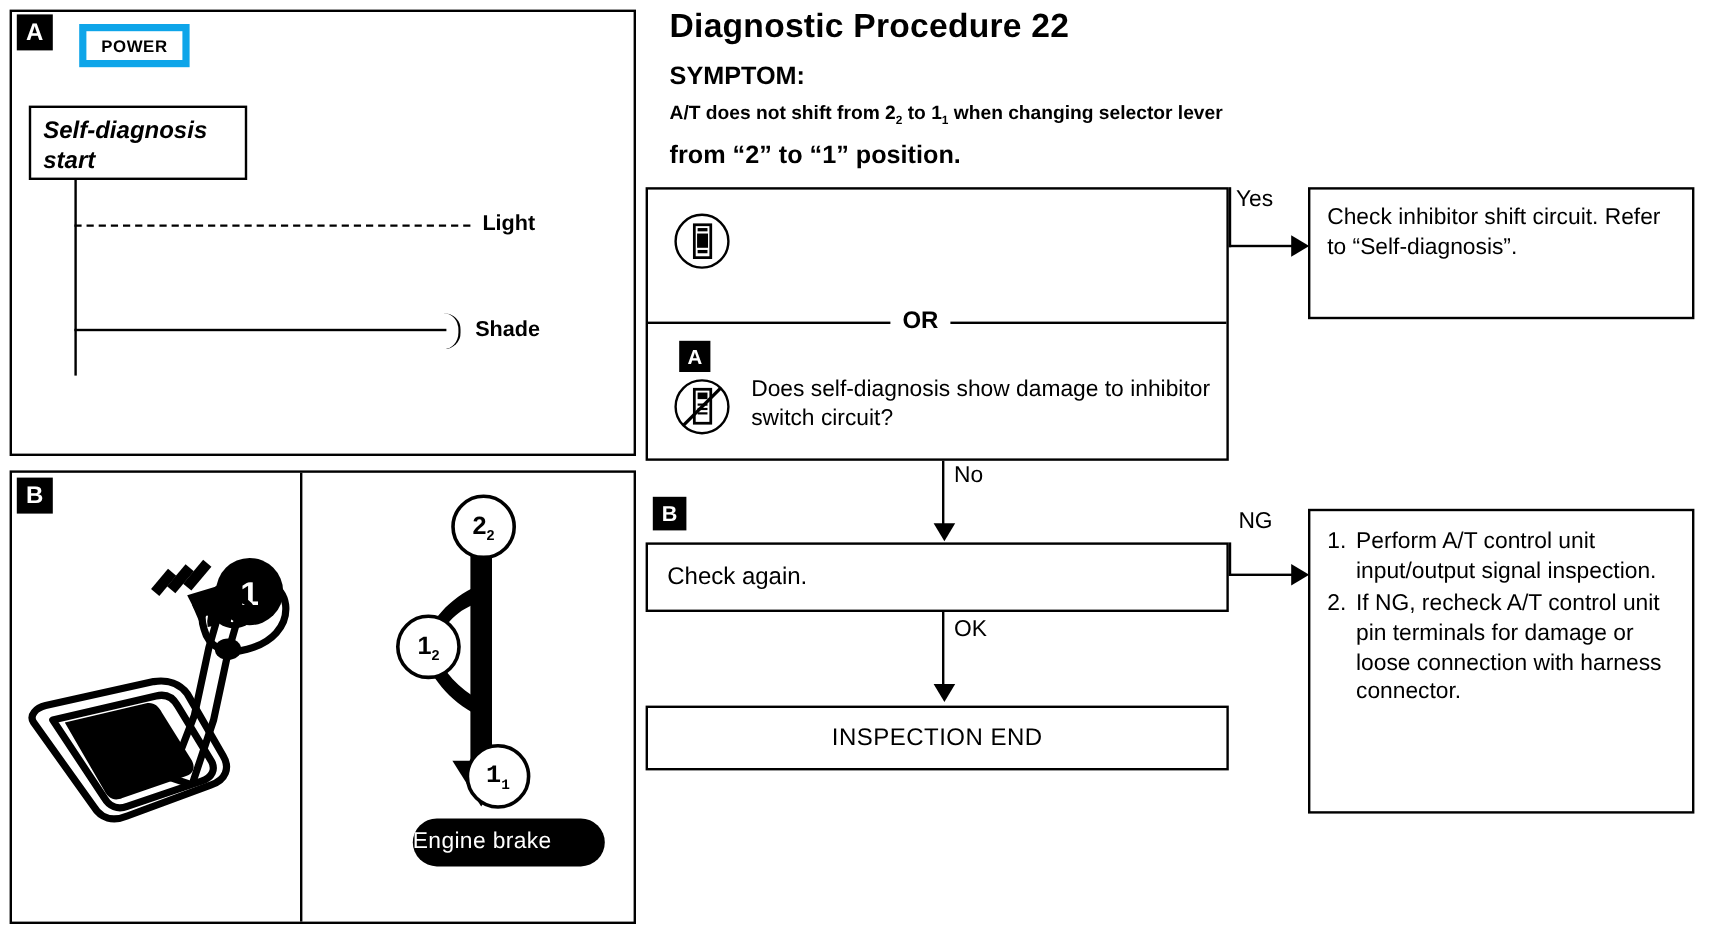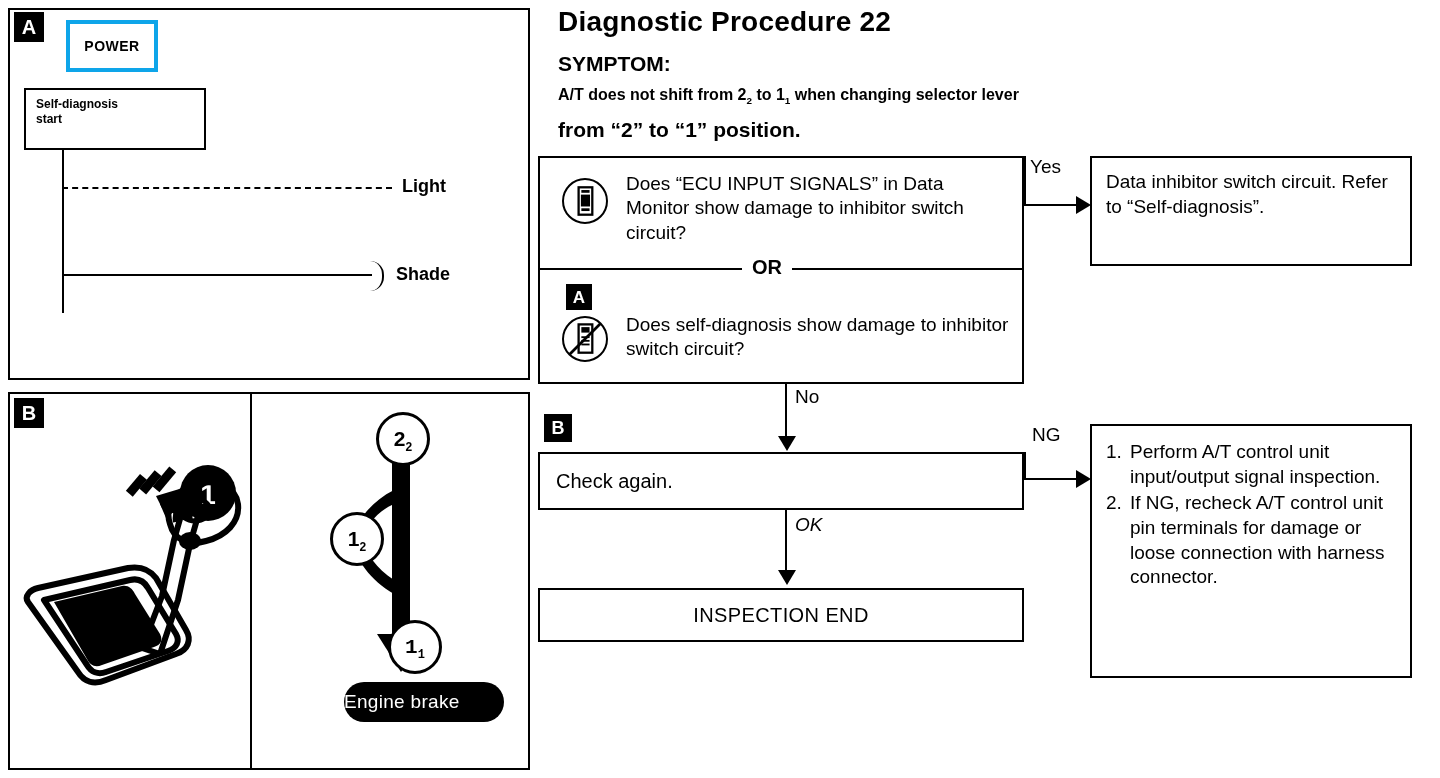--- a/index.html
+++ b/index.html
@@ -21,30 +21,30 @@
     display:flex;align-items:center;justify-content:center;
     font-size:20px;line-height:1;
   }
   .lbl{position:absolute;white-space:pre;}
   .hline{position:absolute;background:#000;height:2px;}
   .vline{position:absolute;background:#000;width:2px;}
 
   
   #panelA{left:8px;top:8px;width:522px;height:372px;}
   #panelA-badge{left:14px;top:12px;width:30px;height:30px;}
-  #power-box{left:66px;top:20px;width:92px;height:52px;border:4px solid #0ea5e9;}
+  #power-box{left:66px;top:20px;width:92px;height:36px;border:6px solid #0ea5e9;}
   #power-text{
     position:absolute;left:0;top:0;width:100%;height:100%;
     display:flex;align-items:center;justify-content:center;
     font-size:14px;font-weight:bold;letter-spacing:.5px;
   }
   #sd-box{left:24px;top:88px;width:182px;height:62px;border:2px solid #000;}
   #sd-text{
     position:absolute;left:10px;top:7px;width:168px;
-    font-size:12px;font-weight:bold;line-height:1.25;
+    font-size:20px;font-weight:bold;line-height:1.25;font-style:italic;
   }
   #stem{left:62px;top:150px;height:163px;}
   #light-dash{
     position:absolute;left:62px;top:187px;width:330px;height:0;
     border-top:2px dashed #000;
   }
   #light-label{left:402px;top:176px;font-size:18px;font-weight:bold;}
   #shade-line{left:62px;top:274px;width:310px;}
   #shade-brace{
     position:absolute;left:368px;top:261px;width:14px;height:30px;
@@ -111,21 +111,21 @@
   #no-v{left:785px;top:384px;height:62px;}
   #no-label{left:795px;top:386px;font-size:19px;}
 
   
   #checkbox{left:538px;top:452px;width:486px;height:58px;padding-left:24px;}
   #check-text{position:absolute;left:16px;top:16px;font-size:20px;}
   #b-badge-flow{left:544px;top:414px;width:28px;height:28px;font-size:18px;}
 
   
   #ok-v{left:785px;top:510px;height:66px;}
-  #ok-label{left:795px;top:514px;font-size:19px;font-style:italic;}
+  #ok-label{left:795px;top:514px;font-size:19px;}
 
   
   #endbox{left:538px;top:588px;width:486px;height:54px;}
   #end-text{
     position:absolute;left:0;top:0;width:100%;height:100%;
     display:flex;align-items:center;justify-content:center;
     font-size:20px;font-weight:normal;letter-spacing:.4px;
   }
 
   
@@ -245,21 +245,20 @@
 
   <div class="box" id="decision">
     <div class="icon-circle" id="icon1">
       <svg viewBox="0 0 46 46" style="width:100%;height:100%;">
         <rect x="16" y="8" width="15" height="30" fill="none" stroke="#000" stroke-width="2.5"></rect>
         <rect x="18.5" y="16" width="10" height="13" fill="#000"></rect>
         <rect x="19" y="11" width="9" height="3" fill="#000"></rect>
         <rect x="19" y="31" width="9" height="3" fill="#000"></rect>
       </svg>
     </div>
-    <div id="q1-text">Does “ECU INPUT SIGNALS” in Data Monitor show damage to inhibitor switch circuit?</div>
 
     <div class="badge" id="a-badge-dec">A</div>
 
     <div class="icon-circle" id="icon2">
       <svg viewBox="0 0 46 46" style="width:100%;height:100%;">
         <rect x="16" y="7" width="15" height="31" fill="none" stroke="#000" stroke-width="2.5"></rect>
         <rect x="19" y="10" width="9" height="6" fill="#000"></rect>
         <rect x="19" y="20" width="9" height="2" fill="#000"></rect>
         <rect x="19" y="24" width="9" height="2" fill="#000"></rect>
         <rect x="19" y="28" width="9" height="2" fill="#000"></rect>
@@ -270,21 +269,21 @@
   </div>
   <div class="hline" id="or-sep"></div>
   <div id="or-word">OR</div>
 
   <div class="vline" id="yes-v"></div>
   <div class="hline" id="yes-h"></div>
   <div class="arrowR" style="left:1076px;top:196px;"></div>
   <div class="lbl" id="yes-label">Yes</div>
 
   <div class="box" id="result1">
-    <div id="result1-text">Data inhibitor switch circuit. Refer to “Self-diagnosis”.</div>
+    <div id="result1-text">Check inhibitor shift circuit. Refer to “Self-diagnosis”.</div>
   </div>
 
   <div class="vline" id="no-v"></div>
   <div class="arrowD" style="left:778px;top:436px;"></div>
   <div class="lbl" id="no-label">No</div>
 
   <div class="badge" id="b-badge-flow">B</div>
 
   <div class="box" id="checkbox">
     <div id="check-text">Check again.</div>

